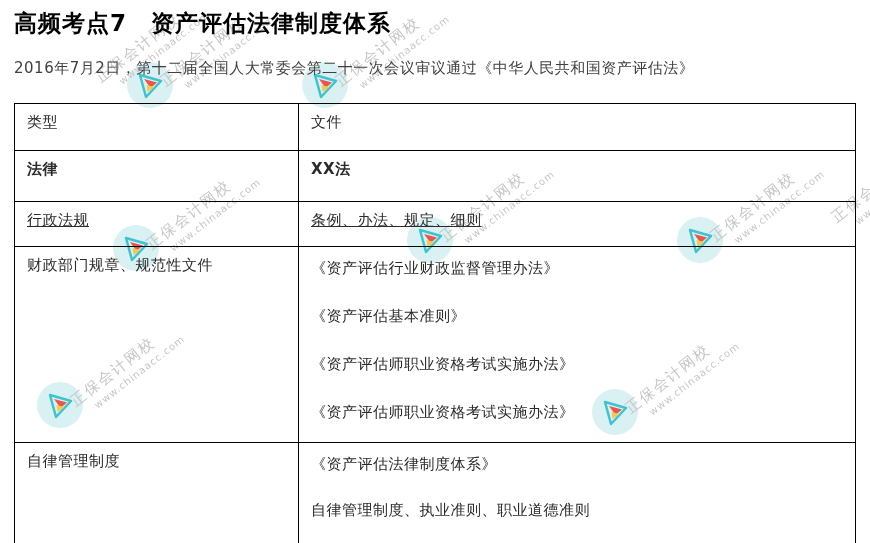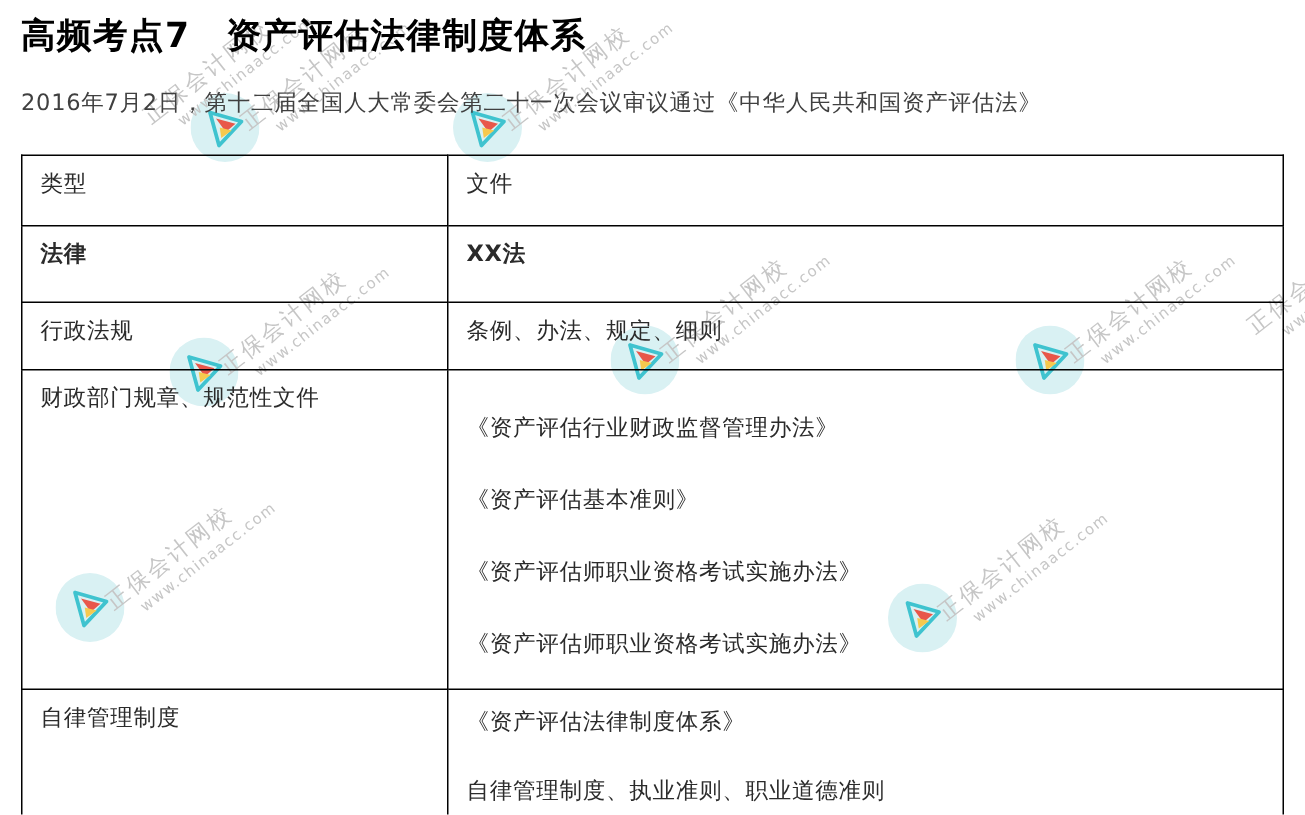--- a/index.html
+++ b/index.html
@@ -20,26 +20,26 @@
   table.law-table{
     position:absolute;left:14px;top:103px;width:841px;
     border-collapse:collapse;table-layout:fixed;background:transparent;
   }
   table.law-table td{
     border:1px solid #000;font-size:15px;color:#2b2b2b;
     vertical-align:top;padding:9px 12px;letter-spacing:0.5px;
     overflow:hidden;
   }
   col.c1{width:284px;} col.c2{width:557px;}
-  tr.r1{height:47px;margin-left:45px;} tr.r2{height:51px;font-weight:bold;} tr.r3{height:45px;}
+  tr.r1{height:47px;margin-left:45px;} tr.r2{height:51px;font-weight:bold;} tr.r3{height:45px;text-decoration:underline;}
   tr.r4{height:194px;} tr.r5{height:93px;}
   td.mid{vertical-align:middle;}
   td.files p{margin:0 0 31px 0;line-height:17px;}
   td.files p:last-child{margin-bottom:12px;}
-  tr.r4 td.files{padding-top:30px;}
+  tr.r4 td.files{padding-top:13px;}
   tr.r5 td.files{padding-top:13px;}
   tr.r5 td.files p{margin-bottom:29px;}
   
   .wm-layer{position:absolute;inset:0;z-index:1;pointer-events:none;}
   .wm{position:absolute;width:60px;height:60px;}
   .wm .logo{position:absolute;left:0;top:0;width:46px;height:46px;}
   .wm-lines{
     position:absolute;left:30px;top:14px;transform:rotate(-38deg);
     transform-origin:0 0;white-space:nowrap;color:#c6c6c6;
   }

